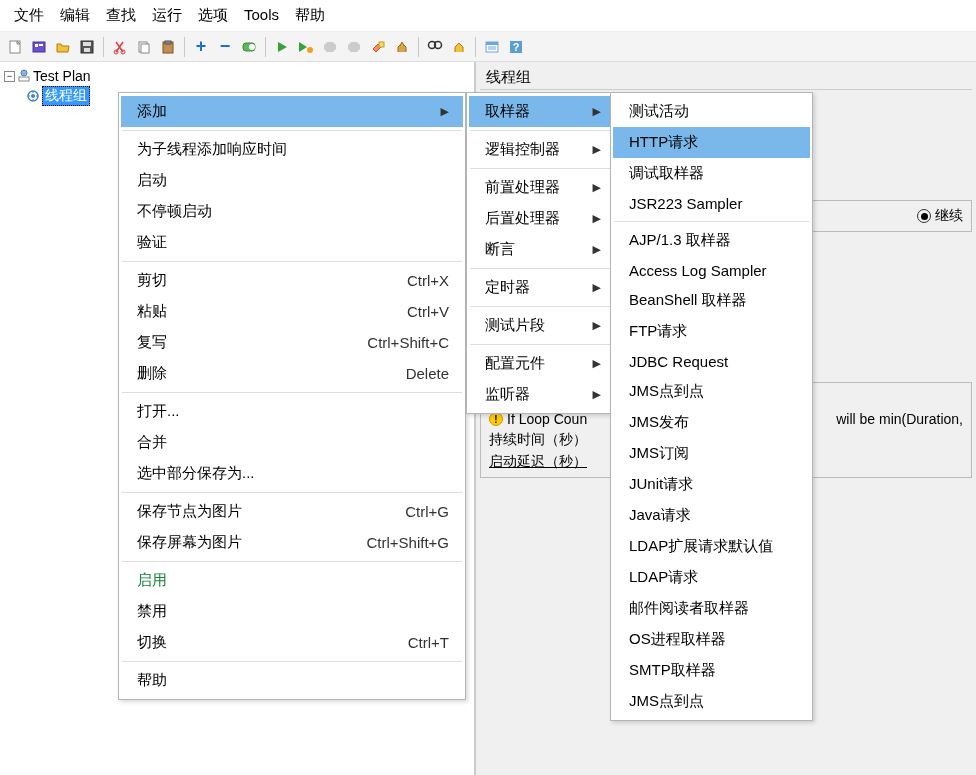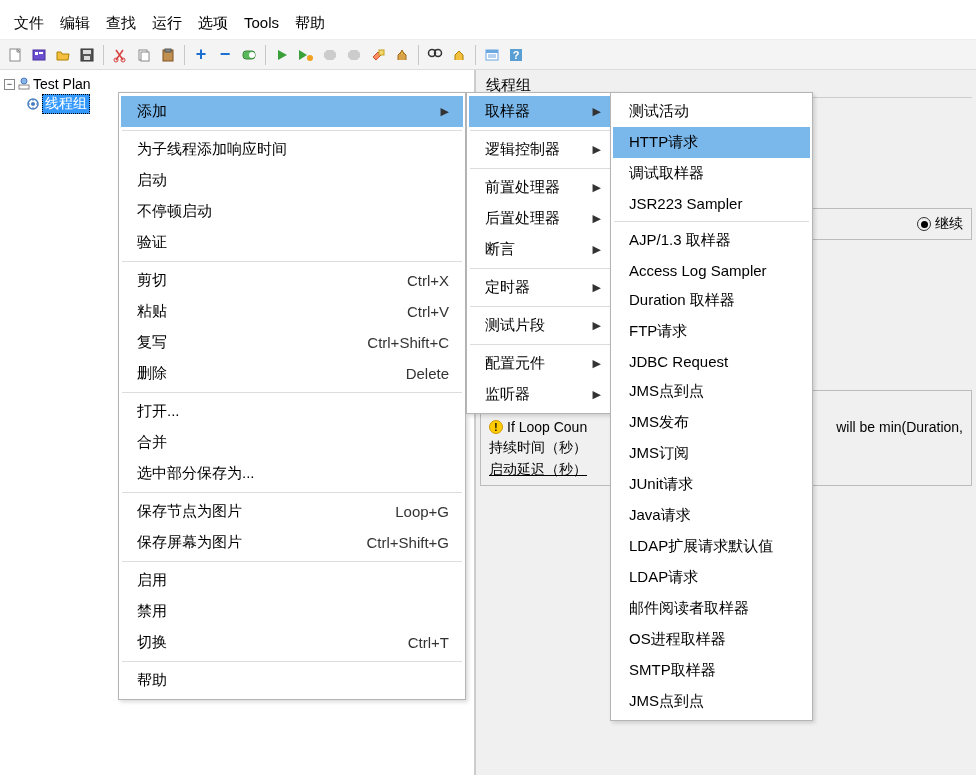--- a/index.html
+++ b/index.html
@@ -14,21 +14,21 @@
     color: #000;
   }
   
   .menubar {
     display: flex;
     gap: 4px;
     padding: 4px 8px;
     font-size: 15px;
     border-bottom: 1px solid #eee;
   }
-  .menubar span { padding: 2px 6px; cursor: default; margin-top: 8px; }
+  .menubar span { padding: 2px 6px; cursor: default; }
   
   .toolbar {
     display: flex;
     align-items: center;
     gap: 2px;
     padding: 3px 4px;
     background: #f4f4f4;
     border-bottom: 1px solid #ddd;
     height: 30px;
   }
@@ -86,21 +86,21 @@
     justify-content: space-between;
     align-items: center;
     padding: 6px 14px 6px 16px;
     white-space: nowrap;
     cursor: default;
     min-width: 100px;
   }
   .menu-item.hover { background: #7ab8ec; }
   .menu-item .shortcut { margin-left: 40px; color: #333; }
   .menu-item .arrow { margin-left: 30px; font-size: 11px; color:#333; }
-  .menu-item.disabled { color: #000000; }
+  .menu-item.disabled { color: #15803d; }
   .menu .divider { height:1px; background:#ddd; margin:3px 1px; }
   svg { display:block; }
 </style>
 </head>
 <body>
 
 <div class="menubar" id="menubar">
     <span>文件</span>
     <span>编辑</span>
     <span>查找</span>
@@ -320,21 +320,21 @@
     </div>
     <div class="menu-item">
       <span>合并</span>
     </div>
     <div class="menu-item">
       <span>选中部分保存为...</span>
     </div>
     <div class="divider"></div>
     <div class="menu-item">
       <span>保存节点为图片</span>
-      <span class="shortcut">Loop+G</span>
+      <span class="shortcut">Ctrl+G</span>
     </div>
     <div class="menu-item">
       <span>保存屏幕为图片</span>
       <span class="shortcut">Ctrl+Shift+G</span>
     </div>
     <div class="divider"></div>
     <div class="menu-item disabled">
       <span>启用</span>
     </div>
     <div class="menu-item">
@@ -408,21 +408,21 @@
       <span>JSR223 Sampler</span>
     </div>
     <div class="divider"></div>
     <div class="menu-item">
       <span>AJP/1.3 取样器</span>
     </div>
     <div class="menu-item">
       <span>Access Log Sampler</span>
     </div>
     <div class="menu-item">
-      <span>Duration 取样器</span>
+      <span>BeanShell 取样器</span>
     </div>
     <div class="menu-item">
       <span>FTP请求</span>
     </div>
     <div class="menu-item">
       <span>JDBC Request</span>
     </div>
     <div class="menu-item">
       <span>JMS点到点</span>
     </div>

